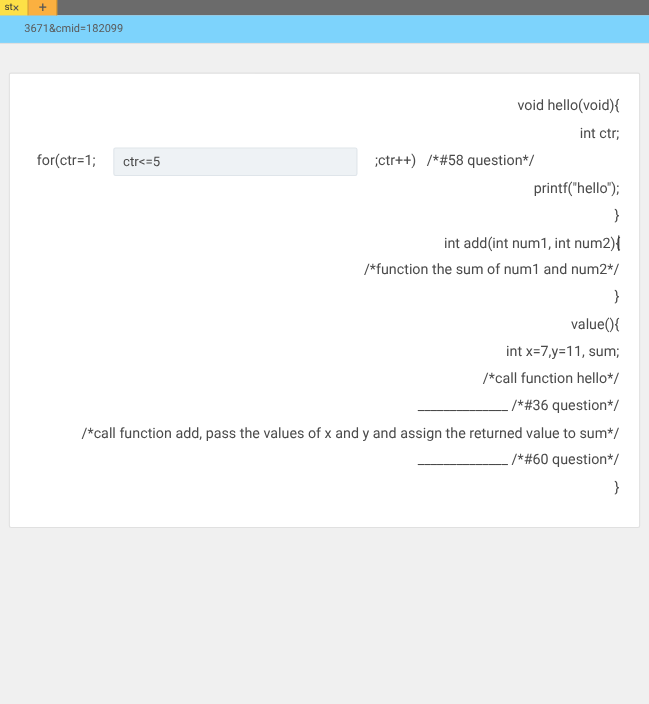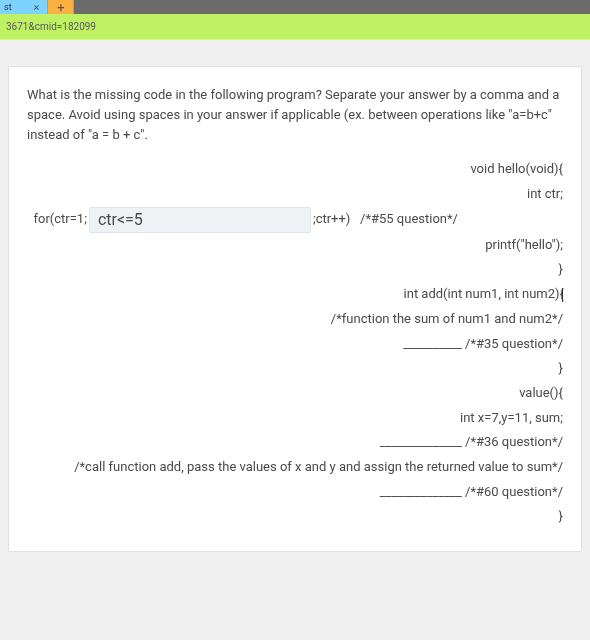--- a/index.html
+++ b/index.html
@@ -12,54 +12,54 @@
     position: relative;
   }
   .tab-strip {
     background: #6b6b6b;
     height: 14px;
     display: flex;
     align-items: flex-end;
     padding-left: 0;
   }
   .tab {
-    background: #7dd3fc;
+    background: #fde047;
     height: 14px;
     display: flex;
     align-items: center;
     padding: 0 8px 0 4px;
     font-size: 9px;
     color: #333;
     border-right: 1px solid #d69830;
-    gap: 22px;
+    gap: 0;
     justify-content: flex-end;
   }
   .tab .close-x {
     color: #555;
     font-size: 11px;
     line-height: 1;
     cursor: pointer;
   }
   .tab-new {
     background: #fbb040;
     height: 14px;
     width: 26px;
     display: flex;
     align-items: center;
     justify-content: center;
     font-size: 13px;
     color: #555;
     border-right: 1px solid #d69830;
   }
   .url-bar {
-    background: #bef264;
+    background: #7dd3fc;
     height: 26px;
     display: flex;
     align-items: center;
-    padding: 0 6px;
+    padding: 0 22px;
     font-size: 10px;
     color: #5a5a5a;
     border-bottom: 1px solid #e0e0e0;
   }
   .content-area {
     background: #f0f0f0;
     padding: 26px 8px 8px 8px;
   }
   .question-card {
     background: #ffffff;
@@ -79,31 +79,32 @@
     color: #4a4a4a;
   }
   .code-line {
     white-space: pre;
     text-align: right;
   }
   .inline-input-row {
     display: flex;
     align-items: center;
     white-space: pre;
+    gap: 14px;
   }
   .answer-input {
     display: inline-block;
     background: #eef2f5;
     border: 1px solid #dfe5ea;
     border-radius: 2px;
     height: 26px;
     width: 222px;
     padding: 0 8px;
     font-family: inherit;
-    font-size: 16px;
+    font-size: 12px;
     color: #4a4a4a;
     outline: none;
     margin: 0 2px;
   }
   .cursor-bar {
     display: inline-block;
     border-left: 1px solid #333;
     height: 14px;
     vertical-align: middle;
     margin-left: -2px;
@@ -119,37 +120,36 @@
   </div>
   <div class="tab-new">+</div>
 </div>
 
 <div class="url-bar">
   <span>3671&amp;cmid=182099</span>
 </div>
 
 <div class="content-area">
   <div class="question-card">
-    <div class="prompt-text">What is the missing code in the following program? Separate your answer by a comma and a space. Avoid using spaces in your answer if applicable (ex. between operations like "a=b+c" instead of "a = b + c".</div>
 
     <div class="code-block">
       <div class="code-line">void hello(void){</div>
       <div class="code-line">  int ctr;</div>
       <div class="inline-input-row">
         <span>  for(ctr=1;</span>
         <input class="answer-input" type="text" value="ctr&lt;=5" style="">
-        <span>;ctr++)   /*#55 question*/</span>
+        <span>;ctr++)   /*#58 question*/</span>
       </div>
       <div class="code-line">    printf("hello");</div>
       <div class="code-line">}</div>
       <div class="code-line"><span>int add(int num1, int num2){</span><span class="cursor-bar"></span></div>
       <div class="code-line">  /*function the sum of num1 and num2*/</div>
-      <div class="code-line">  __________ /*#35 question*/</div>
       <div class="code-line">}</div>
       <div class="code-line">value(){</div>
       <div class="code-line">  int x=7,y=11, sum;</div>
+      <div class="code-line">  /*call function hello*/</div>
       <div class="code-line">  ______________ /*#36 question*/</div>
       <div class="code-line" style="white-space: normal;">  /*call function add, pass the values of x and y and assign the returned value to sum*/</div>
       <div class="code-line">  ______________ /*#60 question*/</div>
       <div class="code-line">}</div>
     </div>
   </div>
 </div>
 
 </body></html>

